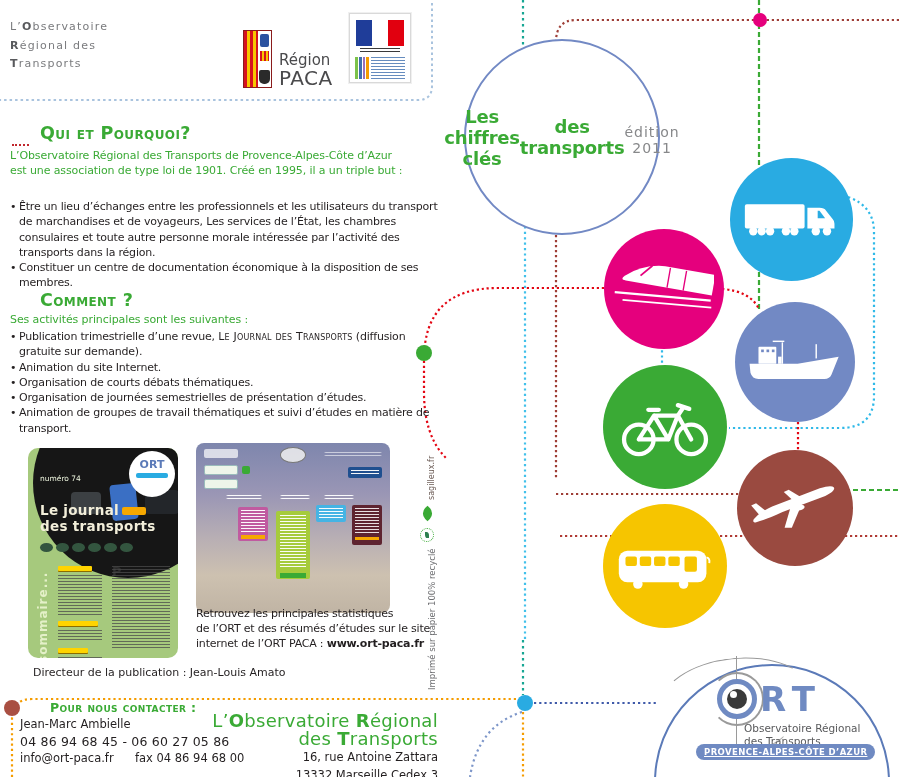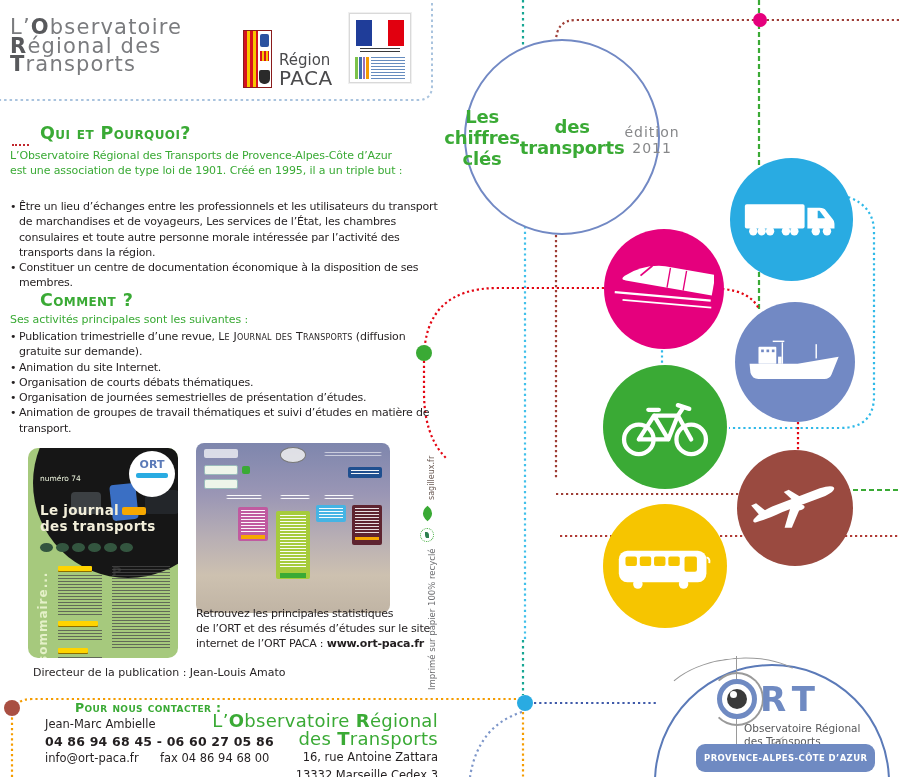--- a/index.html
+++ b/index.html
@@ -6,21 +6,21 @@
   html,body { background:#e8e8e8; }
   .page {
     position:relative; width:899px; height:777px; background:#fff;
     overflow:hidden; font-family:"DejaVu Sans","Liberation Sans",sans-serif;
     color:#231f20;
   }
   svg.lines { position:absolute; left:0; top:0; z-index:0; }
   .z { position:absolute; z-index:1; }
 
   
-  .brand { left:10px; top:18px; font-size:21px; line-height:18.5px;
+  .brand { left:10px; top:18px; font-size:11px; line-height:18.5px;
            letter-spacing:1.2px; color:#7a7b7e; }
   .brand b { font-weight:bold; color:#58595c; }
   .logo-paca { left:243px; top:30px; display:flex; align-items:flex-end; gap:7px; }
   .shield { width:29px; height:58px; border:1px solid #8a1c1c; display:flex; }
   .shield .sl { width:50%; height:100%;
     background:repeating-linear-gradient(90deg,#d6121f 0 3px,#f7c600 3px 6px); }
   .shield .sr { width:50%; height:100%; background:#fff; position:relative; }
   .shield .sr .b1 { position:absolute; left:2px; top:3px; width:9px; height:13px; background:#2b52a0; border-radius:2px; }
   .shield .sr .b2 { position:absolute; left:2px; top:20px; width:9px; height:10px;
     background:repeating-linear-gradient(90deg,#d6121f 0 2px,#f7c600 2px 4px); }
@@ -79,23 +79,23 @@
 
   
   .web { left:196px; top:443px; width:194px; height:170px; border-radius:8px; overflow:hidden;
     background:linear-gradient(180deg,#7e86ad 0%,#9a96b5 30%,#b7aeb4 55%,#cdc1b0 78%,#c0b4a4 100%); }
   .wbox { position:absolute; border-radius:2px; }
   .wlines { background:repeating-linear-gradient(rgba(255,255,255,.95) 0 1px,transparent 1px 3px); }
 
   
   .cap { left:196px; top:606px; font-size:11px; line-height:15px; letter-spacing:-.2px; }
   .director { left:33px; top:666px; font-size:11px; }
-  .contact-left { left:45px; top:699px; font-size:11.5px; line-height:17px; }
+  .contact-left { left:20px; top:699px; font-size:11.5px; line-height:17px; }
   .contact-left .h { font-size:12.5px; }
-  .contact-left .tel { font-weight:bold; font-size:12.5px; letter-spacing:.2px; }
+  .contact-left .tel { font-weight:normal; font-size:12.5px; letter-spacing:.2px; }
   .contact-right { left:205px; top:712px; width:233px; text-align:right;
     font-size:11.5px; line-height:18px; }
   .org-line { color:#3aaa35; font-size:18px; letter-spacing:.3px; }
   .org-line b { font-weight:bold; }
 
   
   .vtxt { position:absolute; transform:rotate(-90deg); transform-origin:0 0;
     white-space:nowrap; }
   .leaf { position:absolute; left:422px; top:508px; width:11px; height:11px;
     background:#3aaa35; border-radius:0 70% 0 70%; transform:rotate(45deg); }
@@ -130,21 +130,21 @@
   .eye-outer { left:710px; top:672px; width:54px; height:54px; border:2px solid #9a9a9a;
     border-left-color:transparent; border-radius:50%; }
   .eye-ring { left:717px; top:679px; width:40px; height:40px; border:5px solid #6f8ac2;
     background:#fff; border-radius:50%; }
   .eye-pupil { left:727px; top:689px; width:20px; height:20px; background:#3a3a3a; border-radius:50%; }
   .eye-glint { left:730px; top:691px; width:7px; height:7px; background:#fff; border-radius:50%; }
   .ort-rt { left:760px; top:679px; font-size:34px; font-weight:bold; color:#6f8ac2;
     letter-spacing:7px; }
   .ort-org { left:744px; top:722px; font-size:10.5px; line-height:12.5px; color:#58595b; }
   .ort-badge { left:696px; top:744px; background:#6f8ac2; color:#fff; font-size:8.5px;
-    font-weight:bold; letter-spacing:.4px; padding:9px 8px; border-radius:9px; }
+    font-weight:bold; letter-spacing:.4px; padding:3px 8px; border-radius:9px;text-decoration:underline; }
 </style>
 </head>
 <body>
 
 <div class="page">
 
   <svg class="lines" width="899" height="777" viewBox="0 0 899 777">
     <path d="M 432,-8 L 432,86 Q 432,100 418,100 L -8,100" stroke="#a9c3de" stroke-width="2" stroke-dasharray="2.5 3" fill="none"></path>
     <path d="M 523,0 V 140" stroke="#16a693" stroke-width="2.2" stroke-dasharray="2.5 3.5" fill="none"></path>
     <path d="M 525,140 V 640" stroke="#41c0ea" stroke-width="2.2" stroke-dasharray="2.2 3.2" fill="none"></path>

